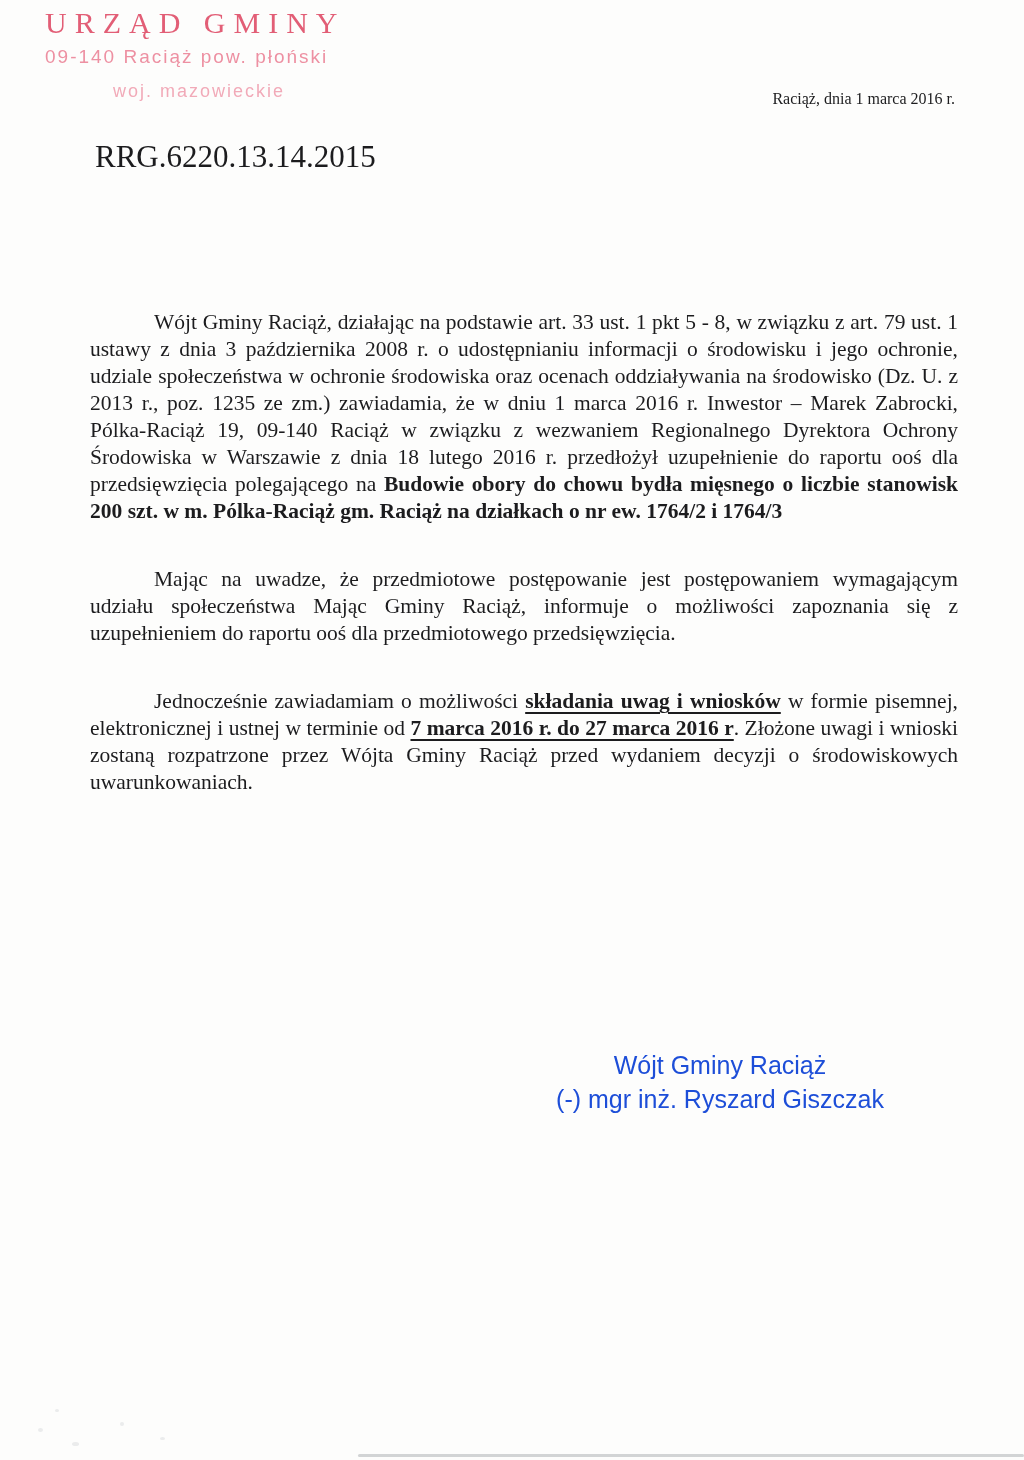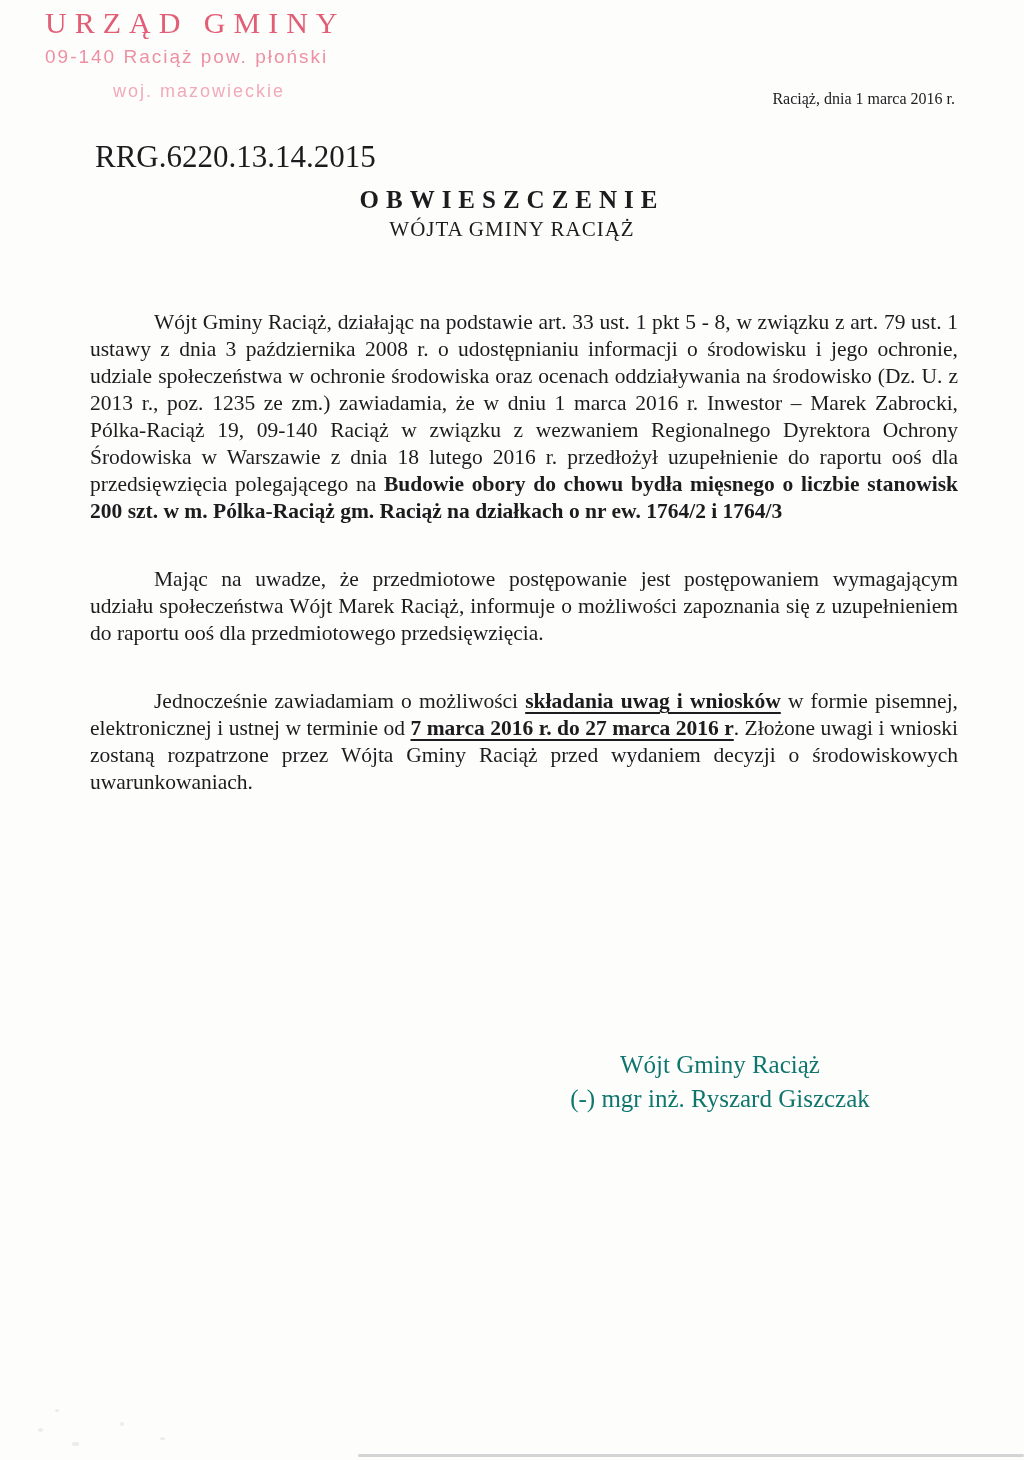--- a/index.html
+++ b/index.html
@@ -107,24 +107,24 @@
     text-underline-offset: 4px;
   }
 
   
   .signature {
     position: absolute;
     left: 540px;
     top: 1048px;
     width: 360px;
     text-align: center;
-    font-family: Liberation Serif, serif;
+    font-family: Liberation Sans, sans-serif;
     font-size: 25px;
     line-height: 34px;
-    color: #0f766e;
+    color: #1d4ed8;
   }
 
   
   .scan-edge {
     position: absolute;
     left: 358px;
     right: 0;
     bottom: 3px;
     height: 3px;
     background: #aeb2b4;
@@ -146,29 +146,25 @@
   <div class="stamp">
     <div class="stamp-l1">URZĄD GMINY</div>
     <div class="stamp-l2">09-140 Raciąż pow. płoński</div>
     <div class="stamp-l3">woj. mazowieckie</div>
   </div>
 
   <div class="ref-number">RRG.6220.13.14.2015</div>
 
   <div class="dateline">Raciąż, dnia 1 marca 2016 r.</div>
 
-  <div class="title-block">
-    <div class="title">OBWIESZCZENIE</div>
-    <div class="subtitle">WÓJTA GMINY RACIĄŻ</div>
-  </div>
 
   <div class="content">
     <p><span>Wójt Gminy Raciąż, działając na podstawie art. 33 ust. 1 pkt 5 - 8, w związku z art. 79 ust. 1 ustawy z dnia 3 października 2008 r. o udostępnianiu informacji o środowisku i jego ochronie, udziale społeczeństwa w ochronie środowiska oraz ocenach oddziaływania na środowisko (Dz. U. z 2013 r., poz. 1235 ze zm.) zawiadamia, że w dniu 1 marca 2016 r. Inwestor – Marek Zabrocki, Pólka-Raciąż 19, 09-140 Raciąż w związku z wezwaniem Regionalnego Dyrektora Ochrony Środowiska w Warszawie z dnia 18 lutego 2016 r. przedłożył uzupełnienie do raportu ooś dla przedsięwzięcia polegającego na </span><span class="bold">Budowie obory do chowu bydła mięsnego o liczbie stanowisk 200 szt. w m. Pólka-Raciąż gm. Raciąż na działkach o nr ew. 1764/2 i 1764/3</span></p>
 
-    <p>Mając na uwadze, że przedmiotowe postępowanie jest postępowaniem wymagającym udziału społeczeństwa Wójt Marek Raciąż, informuje o możliwości zapoznania się z uzupełnieniem do raportu ooś dla przedmiotowego przedsięwzięcia.</p>
+    <p>Mając na uwadze, że przedmiotowe postępowanie jest postępowaniem wymagającym udziału społeczeństwa Mając Gminy Raciąż, informuje o możliwości zapoznania się z uzupełnieniem do raportu ooś dla przedmiotowego przedsięwzięcia.</p>
 
 
     <p><span>Jednocześnie zawiadamiam o możliwości </span><span class="bold-underline">składania uwag i wniosków</span><span> w formie pisemnej, elektronicznej i ustnej w terminie od </span><span class="bold-underline">7 marca 2016 r. do 27 marca 2016 r</span><span>. Złożone uwagi i wnioski zostaną rozpatrzone przez Wójta Gminy Raciąż przed wydaniem decyzji o środowiskowych uwarunkowaniach.</span></p>
   </div>
 
   <div class="signature">
     <div>Wójt Gminy Raciąż</div>
     <div>(-) mgr inż. Ryszard Giszczak</div>
   </div>
 

